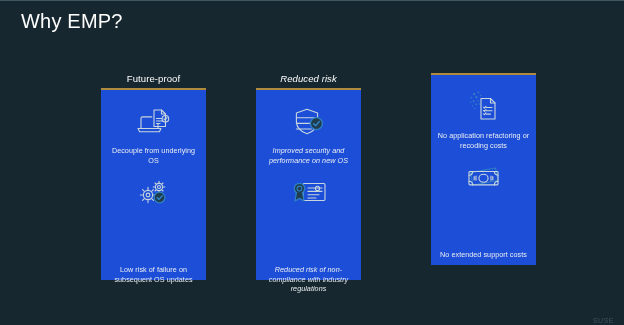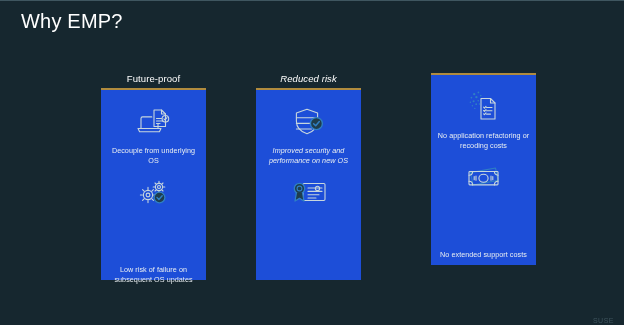--- a/index.html
+++ b/index.html
@@ -183,20 +183,21 @@
           <span class="icon-wrap">
             <svg width="38" height="28" viewBox="0 0 38 28" fill="none" stroke="#c7d6dd" stroke-width="1.1" stroke-linecap="round" stroke-linejoin="round">
               <rect x="13" y="4.5" width="22" height="17" rx="1.2"></rect>
               <path d="M18 9h14M18 12.4h14M18 15.8h11M18 19h8"></path>
               <circle cx="27.5" cy="9.4" r="2.1" stroke="#c7d6dd"></circle>
               <circle cx="9.5" cy="9.5" r="5.2" stroke="#2f7fc4" stroke-width="1.3" fill="#1f3d4c"></circle>
               <circle cx="9.5" cy="9.5" r="2.4" stroke="#2f7fc4" stroke-width="1.1"></circle>
               <path d="M6.4 13.6L5 22l4.5-2.6L14 22l-1.4-8.4" stroke="#2f7fc4" stroke-width="1.3" fill="#1f3d4c"></path>
             </svg>
           </span>
+          <div class="item-label">Reduced risk of non-compliance with industry regulations</div>
         </div>
 
       </div>
     </div>
 
     <div class="column c2">
       <div class="card">
 
         <div class="item top">
           <span class="icon-wrap">

